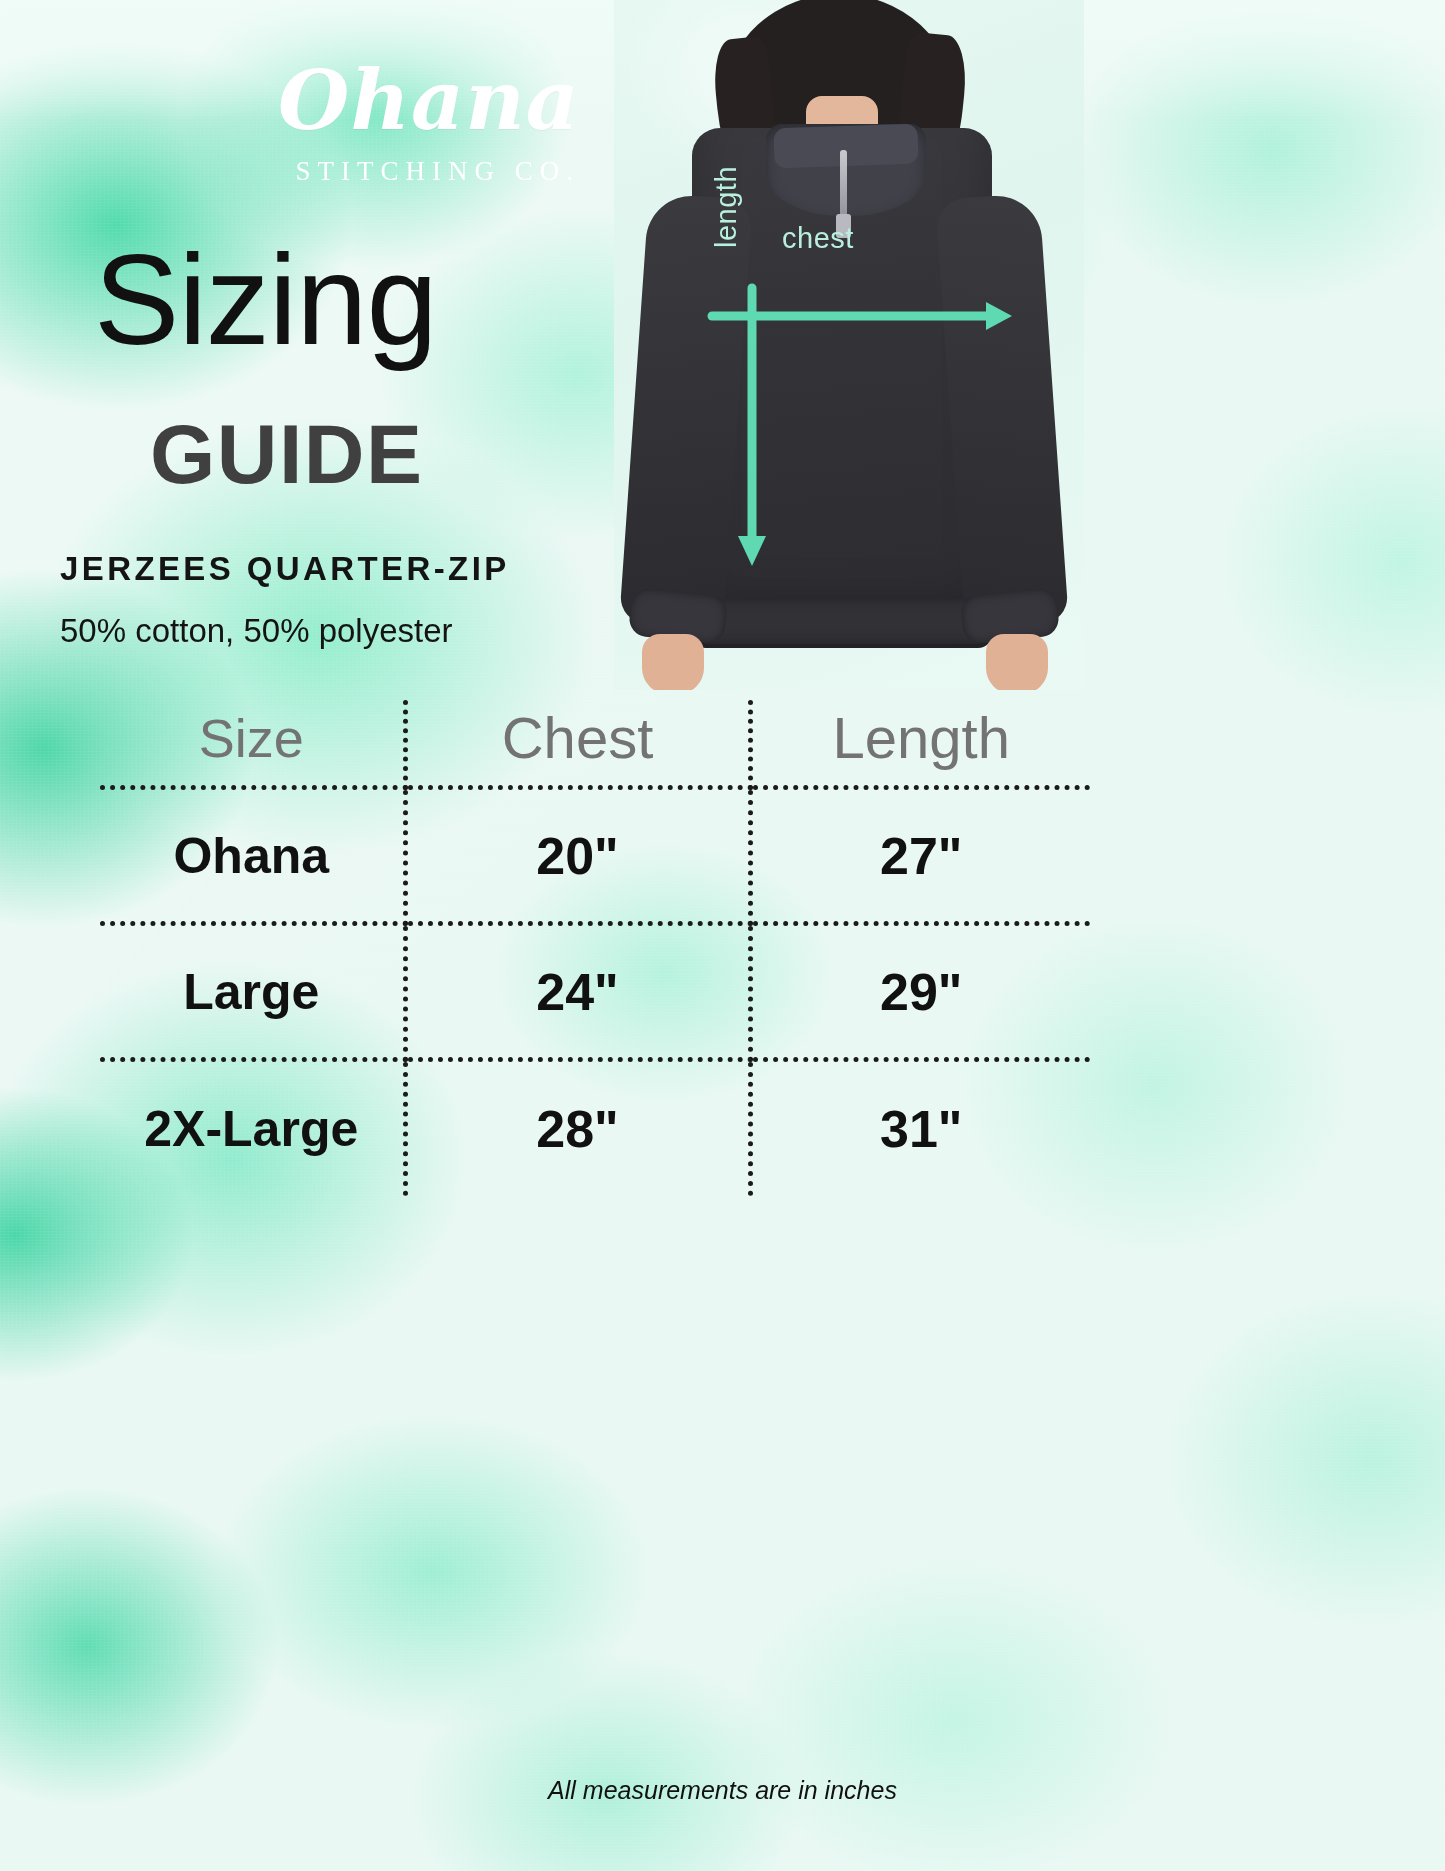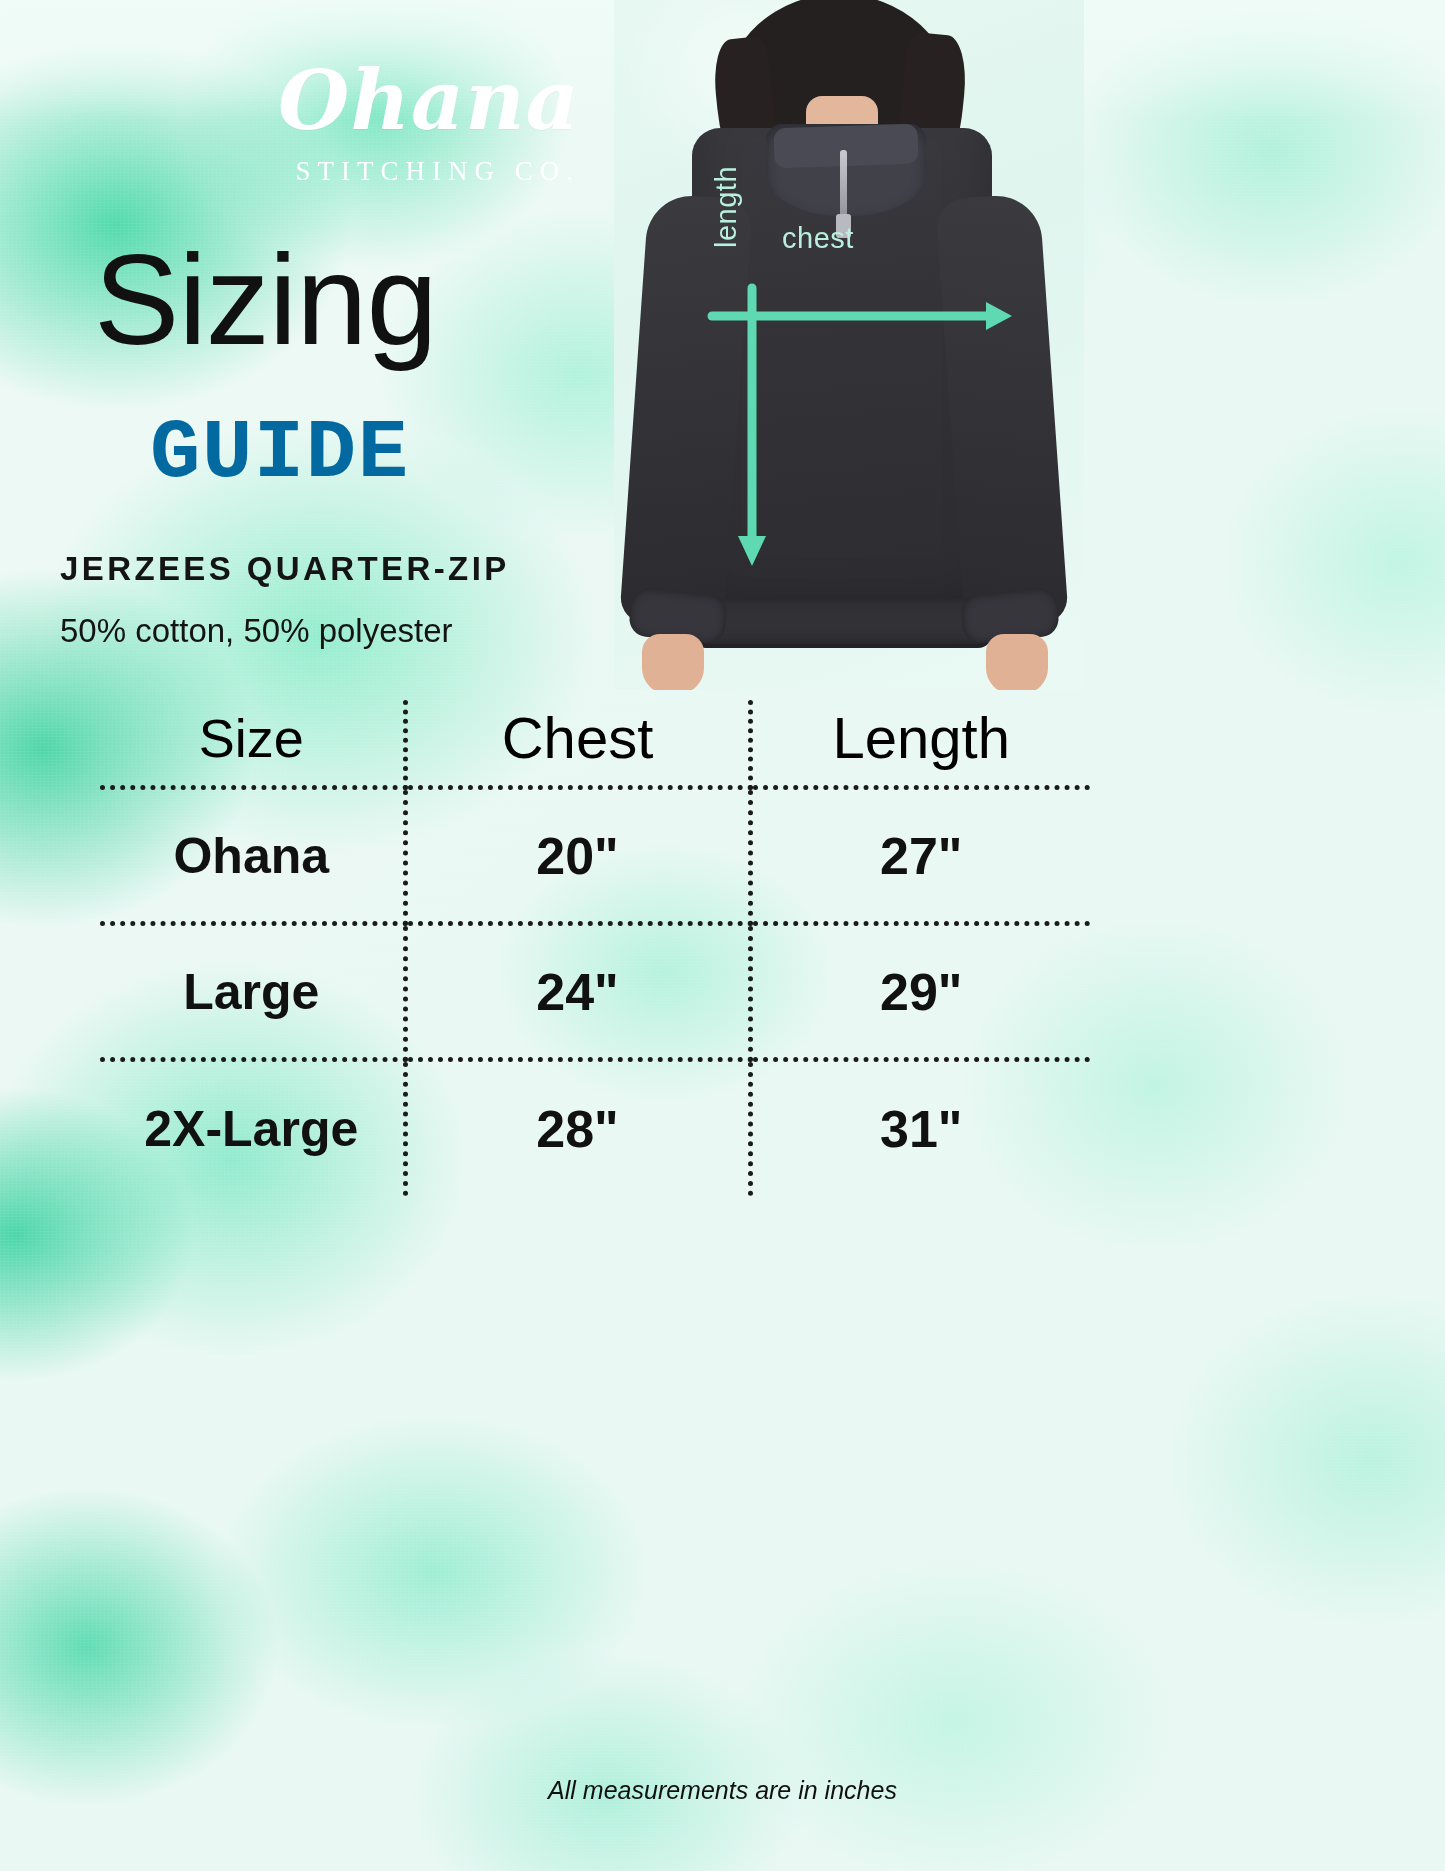--- a/index.html
+++ b/index.html
@@ -87,24 +87,24 @@
     font-size: 128px;
     font-weight: 400;
     color: #111111;
     letter-spacing: -1px;
     line-height: 1;
   }
   .title-guide {
     position: absolute;
     left: 150px;
     top: 412px;
-    font-family: Liberation Mono, monospace;
+    font-family: Liberation Sans, sans-serif;
     font-size: 84px;
     font-weight: 700;
-    color: #0369a1;
+    color: #404040;
     letter-spacing: 1.5px;
     line-height: 1;
   }
   .product-line {
     position: absolute;
     left: 60px;
     top: 550px;
     font-size: 33px;
     font-weight: 700;
     letter-spacing: 3.4px;
@@ -309,21 +309,21 @@
     border-collapse: collapse;
     table-layout: fixed;
   }
   table.size-table col.c-size { width: 305px; }
   table.size-table col.c-chest { width: 345px; }
   table.size-table col.c-length { width: 340px; }
 
   .size-table th {
     font-weight: 400;
     font-size: 58px;
-    color: #000000;
+    color: #737373;
     padding: 4px 0 14px 0;
     text-align: center;
     border-bottom: 5px dotted #1b1b1b;
   }
   .size-table th.th-size { font-size: 54px; }
   .size-table td {
     text-align: center;
     font-size: 52px;
     font-weight: 700;
     color: #111;

